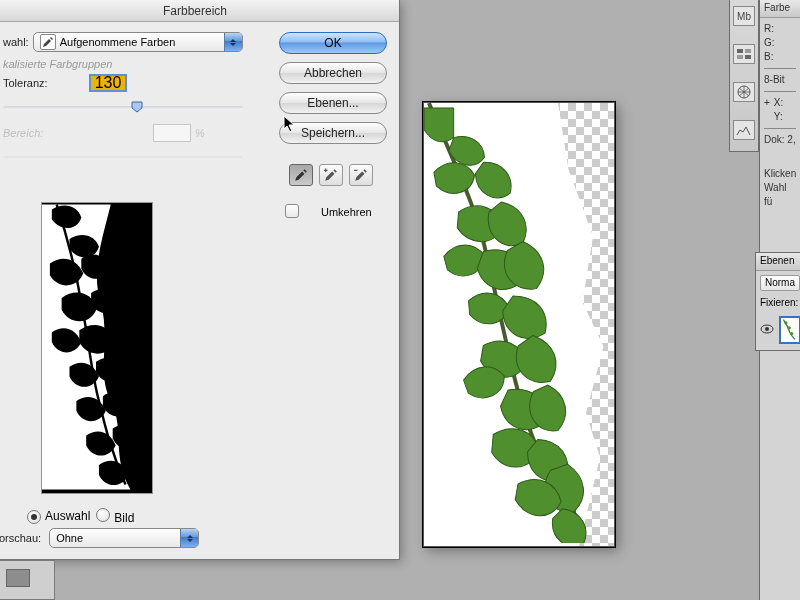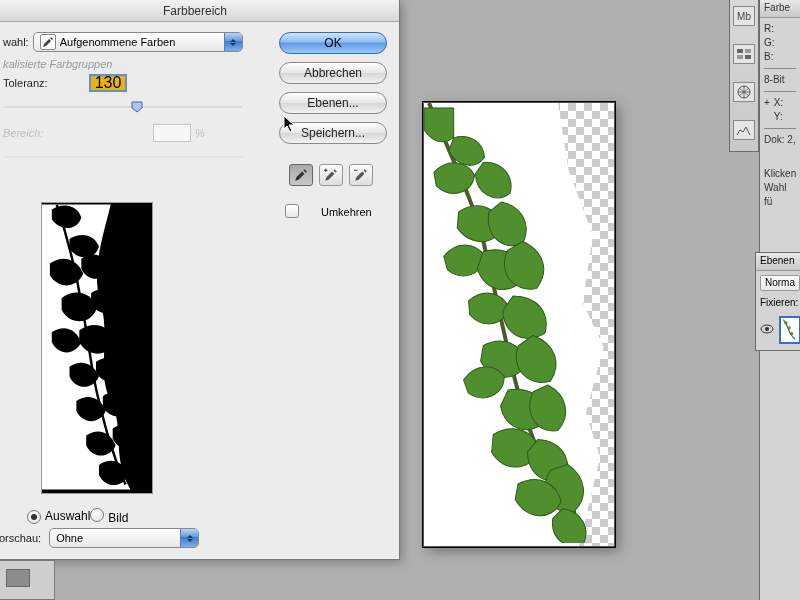--- a/index.html
+++ b/index.html
@@ -33,21 +33,21 @@
   .aquabtn.primary { border-color:#2d6bbc; background:linear-gradient(#cfe5ff,#8fbdf4 45%,#5d9ae4 50%,#9ec9f7); color:#000; font-weight:500; }
   .toolrow { display:flex; gap:6px; margin:12px 0 10px 10px;}
   .toolbtn { width:24px;height:22px;border:1px solid #999;border-radius:3px;background:linear-gradient(#fcfcfc,#dedede); display:flex;align-items:center;justify-content:center;}
   .toolbtn.active{background:linear-gradient(#a8a8a8,#c9c9c9);border-color:#666;}
   .chkrow{display:flex;align-items:flex-end;gap:22px;margin-left:6px;}
   .chk{width:14px;height:14px;border:1px solid #8a8a8a;border-radius:3px;background:linear-gradient(#fff,#e8e8e8);}
   
   .preview { position:absolute; left:50px; top:180px; width:112px; height:292px; background:#000; border:1px solid #999;}
   .preview svg{width:100%;height:100%;display:block;}
   
-  .radiogrp{position:absolute; left:36px; top:486px; display:flex; gap:0; align-items:center; font-size:12px;}
+  .radiogrp{position:absolute; left:36px; top:486px; display:flex; gap:6px; align-items:center; font-size:12px;}
   .radio{width:14px;height:14px;border:1px solid #777;border-radius:50%;background:radial-gradient(circle at 40% 35%,#fff,#ddd);display:inline-flex;align-items:center;justify-content:center;margin-right:4px;}
   .radio.on::after{content:"";width:6px;height:6px;border-radius:50%;background:#333;}
   
   .botrow{position:absolute; left:0; bottom:12px; display:flex; align-items:center; gap:8px;}
   
   .cursor{position:absolute; left:283px; top:115px; pointer-events:none;}
   
   .docwin{position:absolute; left:423px; top:102px; width:192px; height:445px; background:#fff; border:1px solid #555; box-shadow:0 0 0 1px #000, 4px 4px 12px rgba(0,0,0,0.35);}
   .docwin .checker{position:absolute; right:0; top:0; width:70px; height:100%;
     background:

